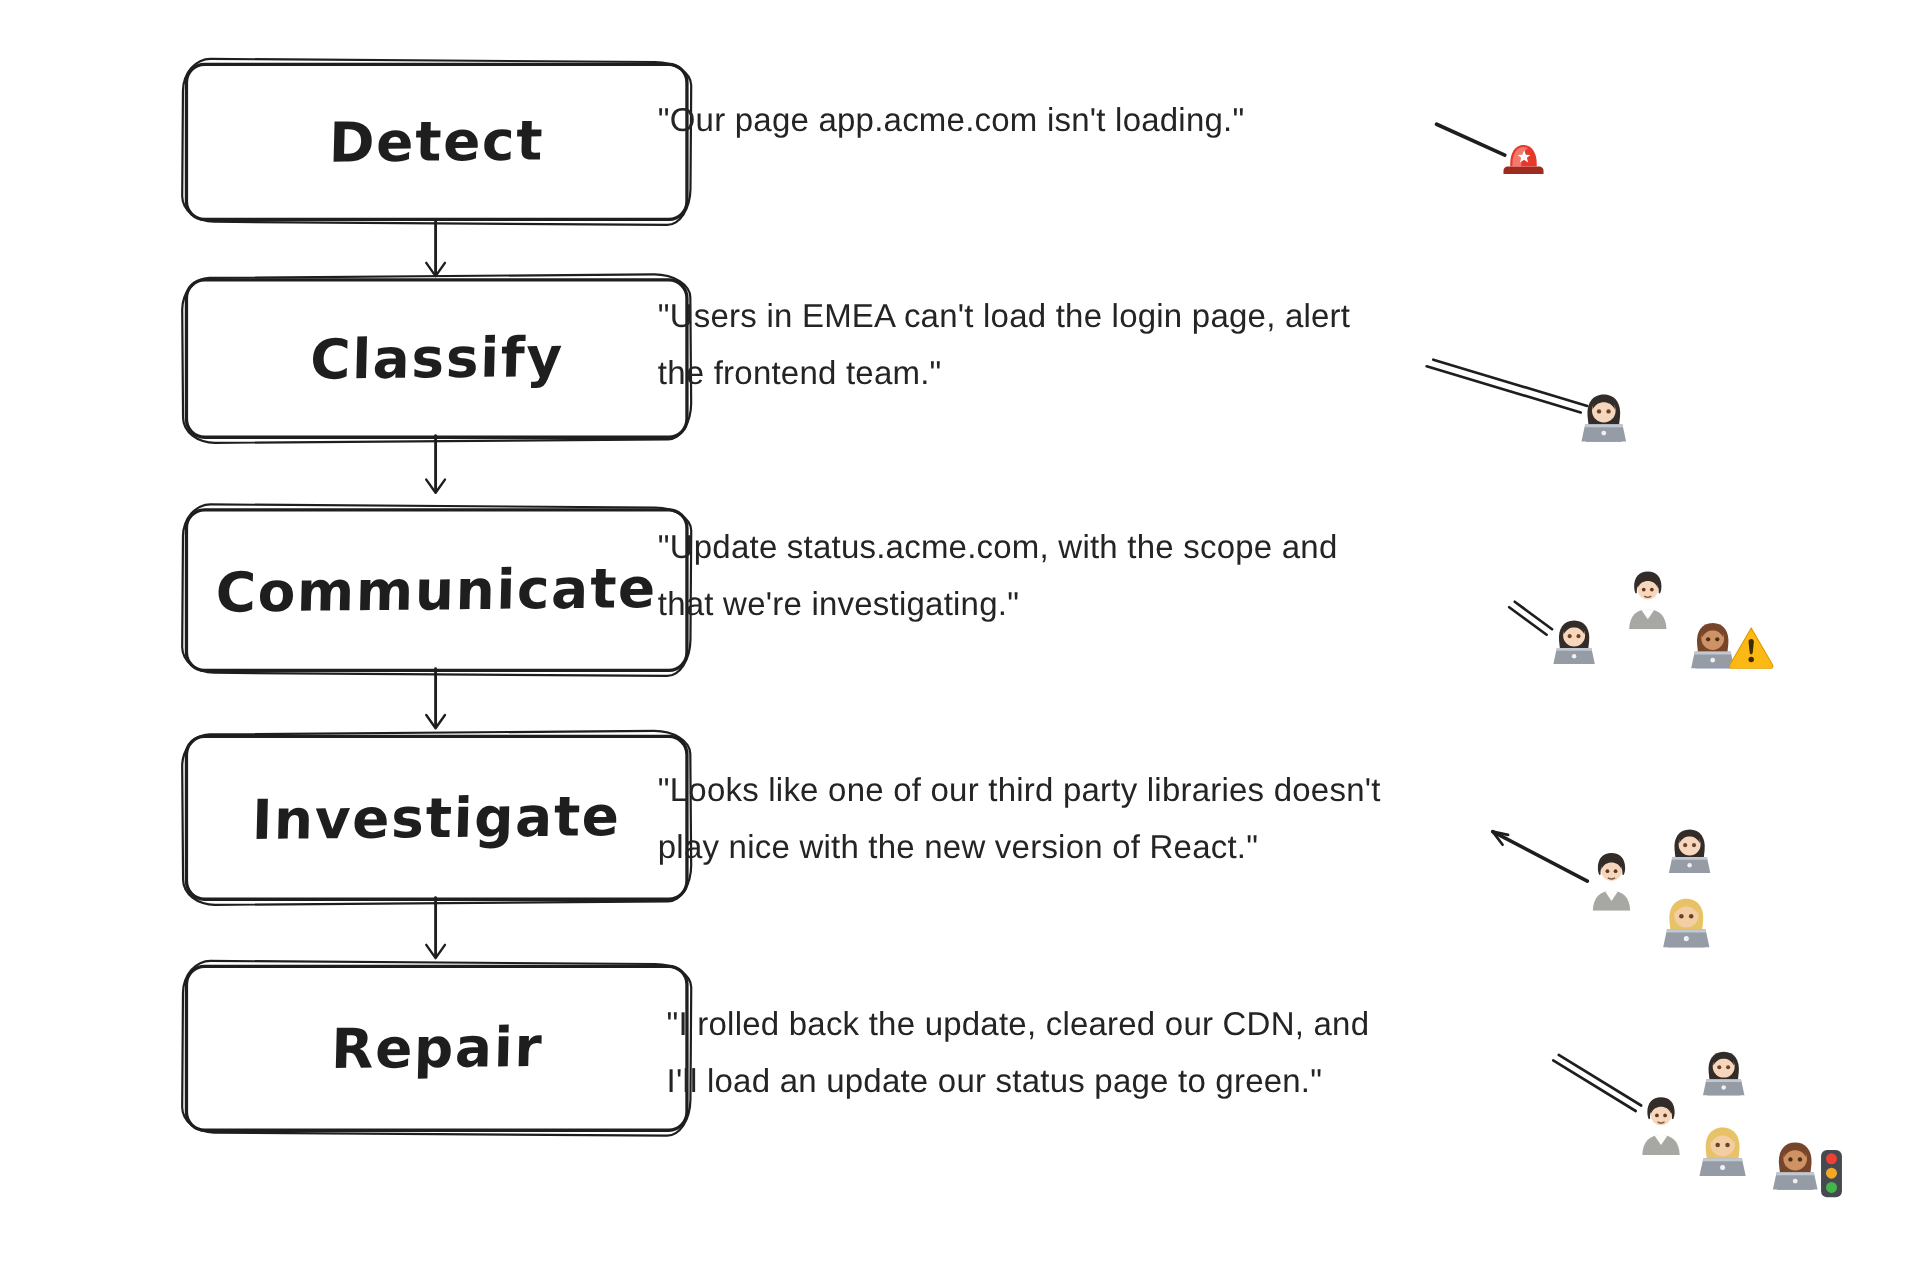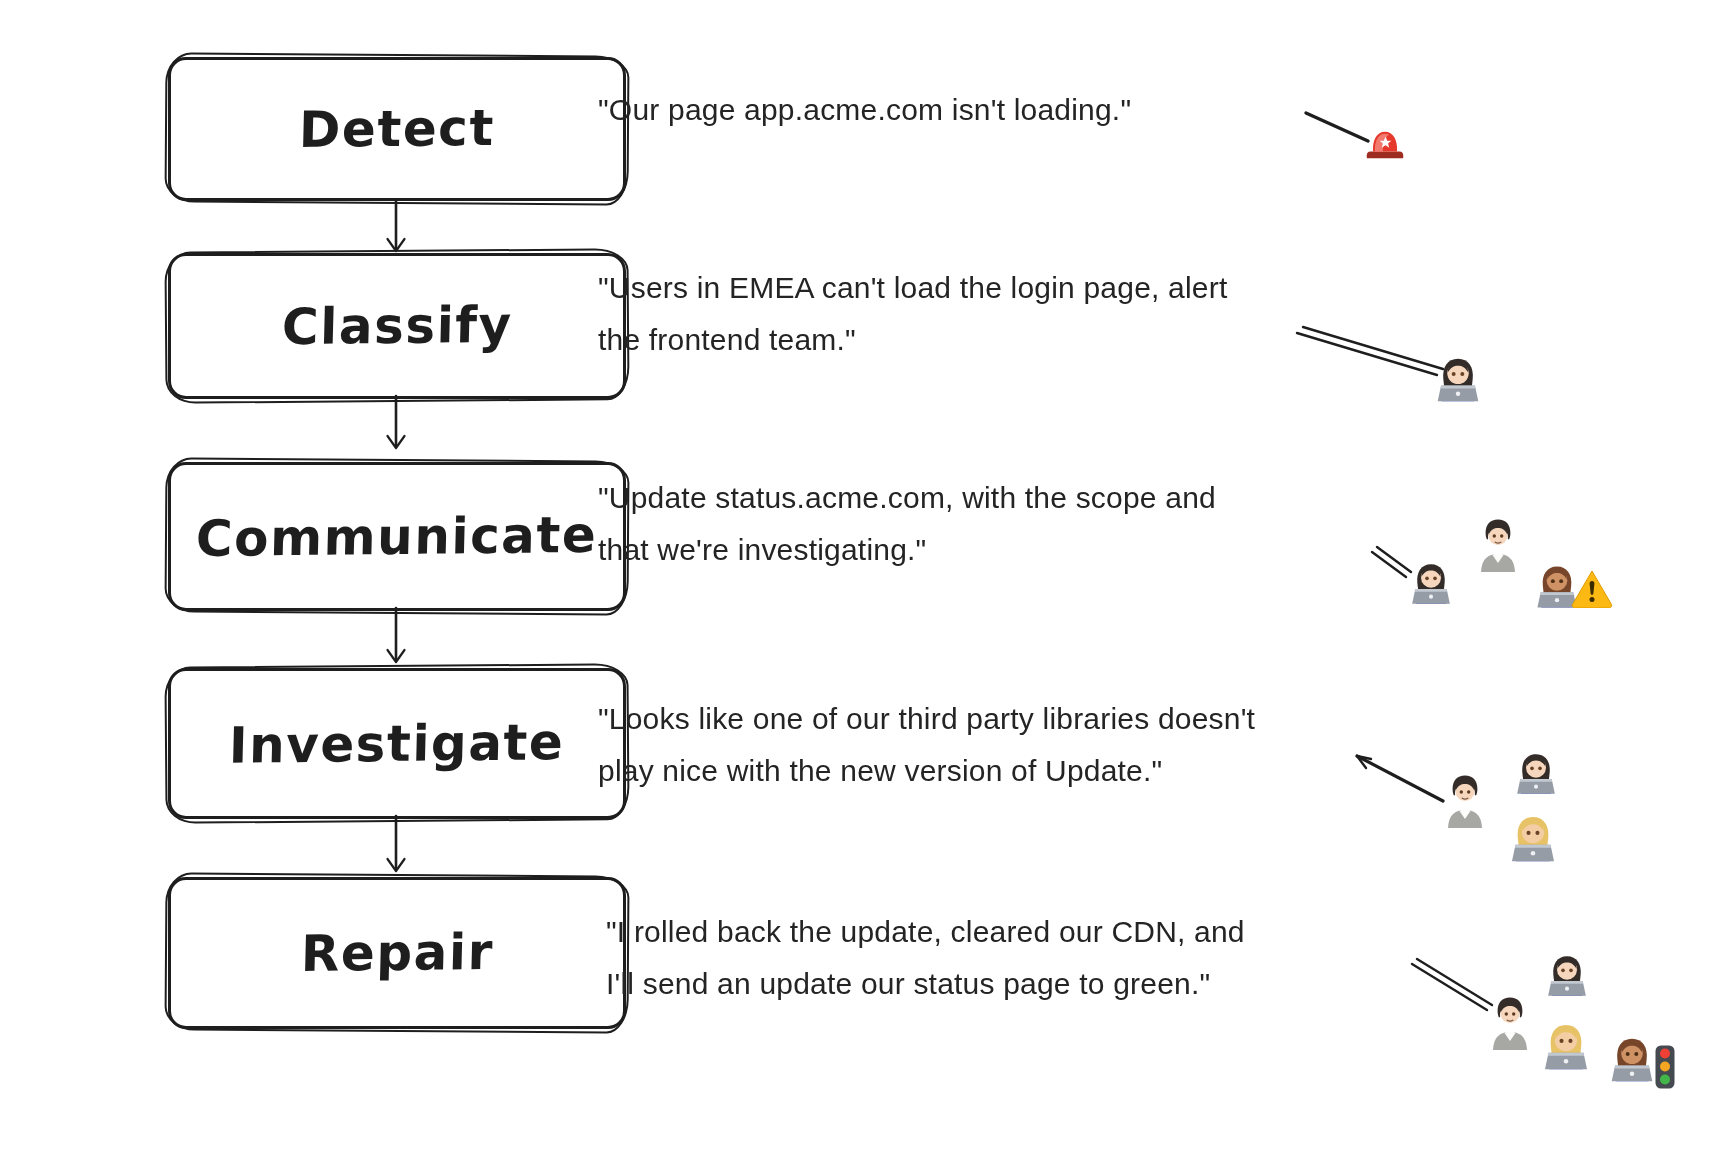--- a/index.html
+++ b/index.html
@@ -66,25 +66,25 @@
   <div class="quote" style="top:262px;">
     <span class="quote-line">"Users in EMEA can't load the login page, alert</span>
     <span class="quote-line">the frontend team."</span>
   </div>
   <div class="quote" style="top:472px;">
     <span class="quote-line">"Update status.acme.com, with the scope and</span>
     <span class="quote-line">that we're investigating."</span>
   </div>
   <div class="quote" style="top:693px;">
     <span class="quote-line">"Looks like one of our third party libraries doesn't</span>
-    <span class="quote-line">play nice with the new version of Update."</span>
+    <span class="quote-line">play nice with the new version of React."</span>
   </div>
   <div class="quote" style="top:906px;left:606px;">
     <span class="quote-line">"I rolled back the update, cleared our CDN, and</span>
-    <span class="quote-line">I'll send an update our status page to green."</span>
+    <span class="quote-line">I'll load an update our status page to green."</span>
   </div>
 
   <svg class="overlay" viewBox="0 0 1734 1152" aria-hidden="true">
 
     <path d="M396 200 V249" stroke-width="2.6"></path>
     <path d="M387.5 239 L396 251 L404.5 239" stroke-width="2.2"></path>
     <path d="M396 396 V446" stroke-width="2.6"></path>
     <path d="M387.5 436 L396 448 L404.5 436" stroke-width="2.2"></path>
     <path d="M396 608 V660" stroke-width="2.6"></path>
     <path d="M387.5 650 L396 662 L404.5 650" stroke-width="2.2"></path>

